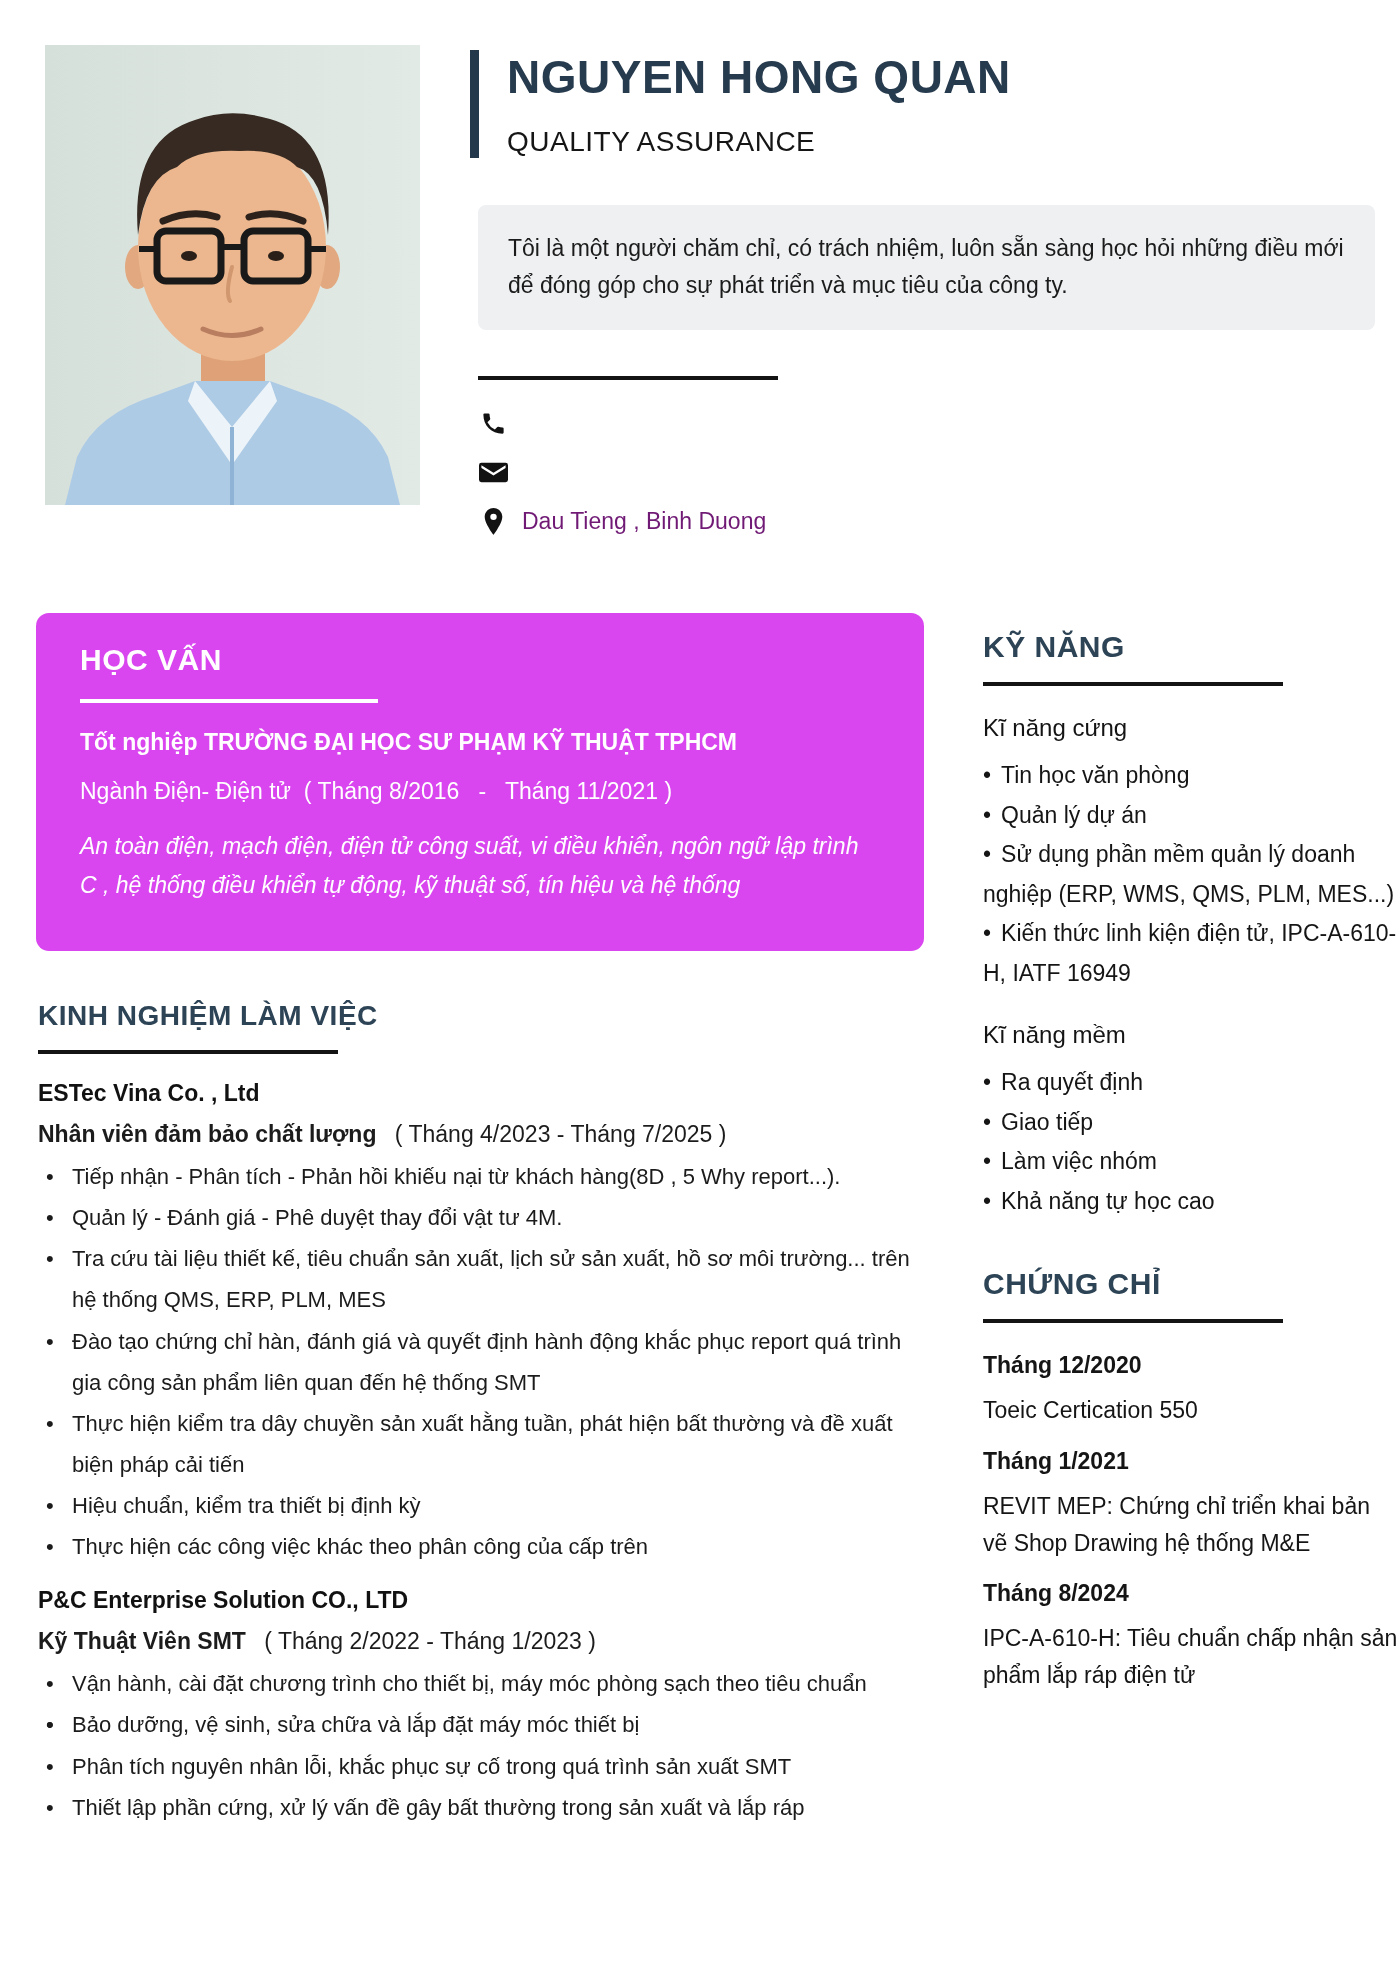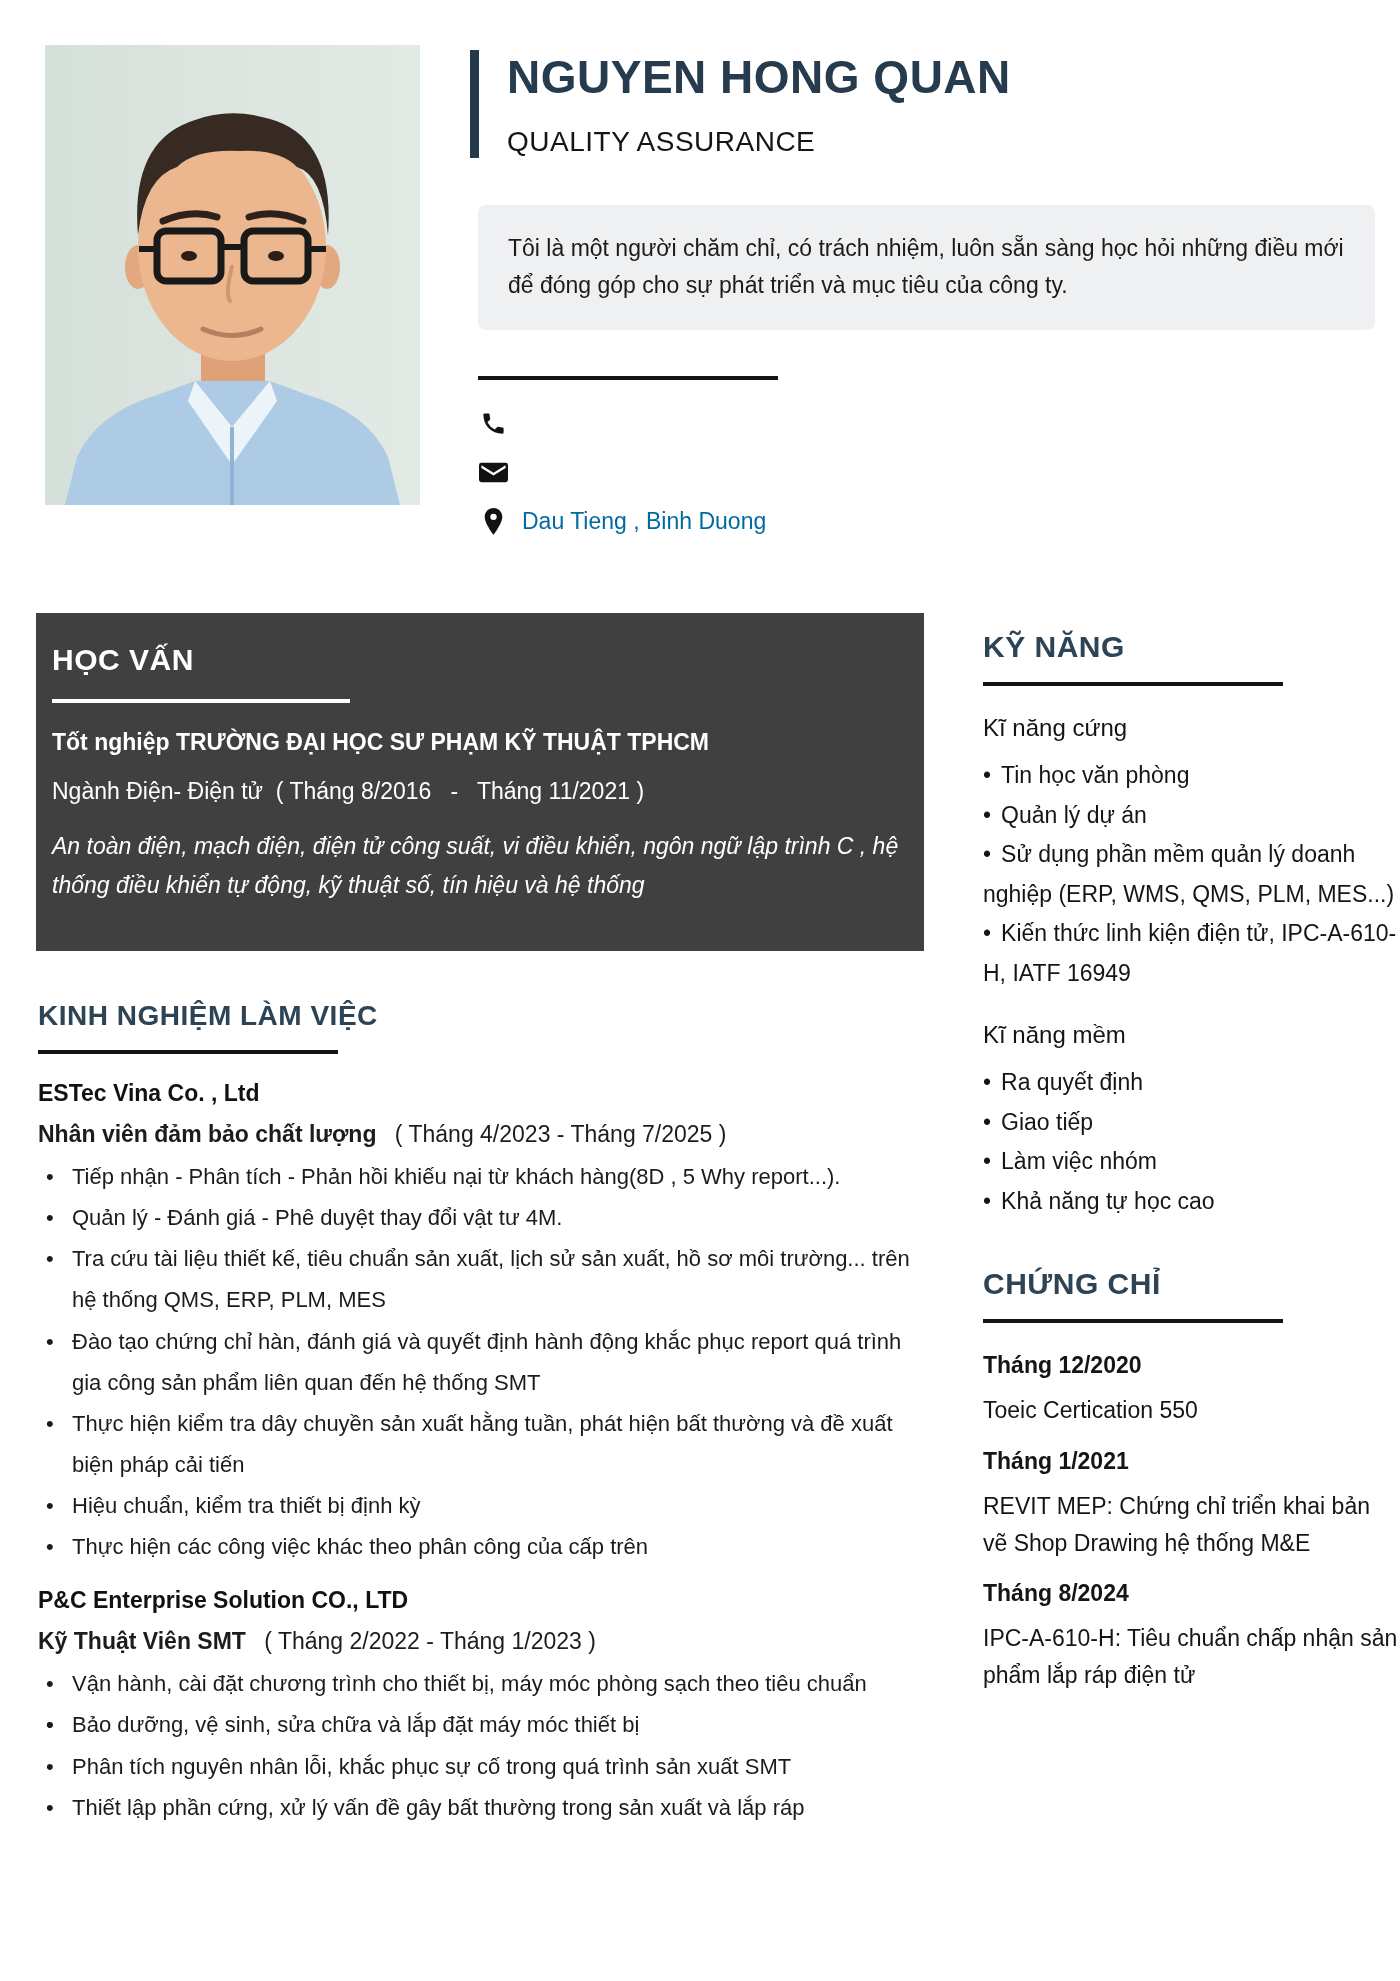--- a/index.html
+++ b/index.html
@@ -23,25 +23,25 @@
   
   .sec-head { font-size:28px; font-weight:800; color:#2d4456; letter-spacing:.5px; }
   .rule { height:4px; background:#141414; width:300px; margin-top:18px; }
 
   
   .contact { position:absolute; left:478px; top:358px; width:700px; }
   .contact .rule { width:300px; }
   .contact-rows { margin-top:26px; }
   .contact-row { display:flex; align-items:center; height:34px; margin-bottom:15px; }
   .contact-row .cicon { width:30px; height:30px; flex:0 0 30px; display:flex; align-items:center; justify-content:center; }
-  .contact-row .ctext { margin-left:14px; font-size:23px; color:#0369a1; }
+  .contact-row .ctext { margin-left:14px; font-size:23px; color:#701a75; }
 
   
   .education { position:absolute; left:36px; top:613px; width:888px; height:338px;
-               background:#404040; color:#ffffff; padding:30px 16px; }
+               background:#d946ef; color:#ffffff; padding:30px 44px;border-radius:13px; }
   .education .sec-head { color:#ffffff; font-size:30px; }
   .education .rule { background:#ffffff; width:298px; margin-top:22px; }
   .edu-school { margin-top:26px; font-size:23px; font-weight:700; }
   .edu-major { margin-top:22px; font-size:23px; white-space:pre-wrap; }
   .edu-desc { margin-top:22px; font-size:23px; line-height:1.68;font-style:italic; }
 
   
   .experience { position:absolute; left:38px; top:1000px; width:892px; }
   .job { margin-top:26px; }
   .job + .job { margin-top:20px; }

